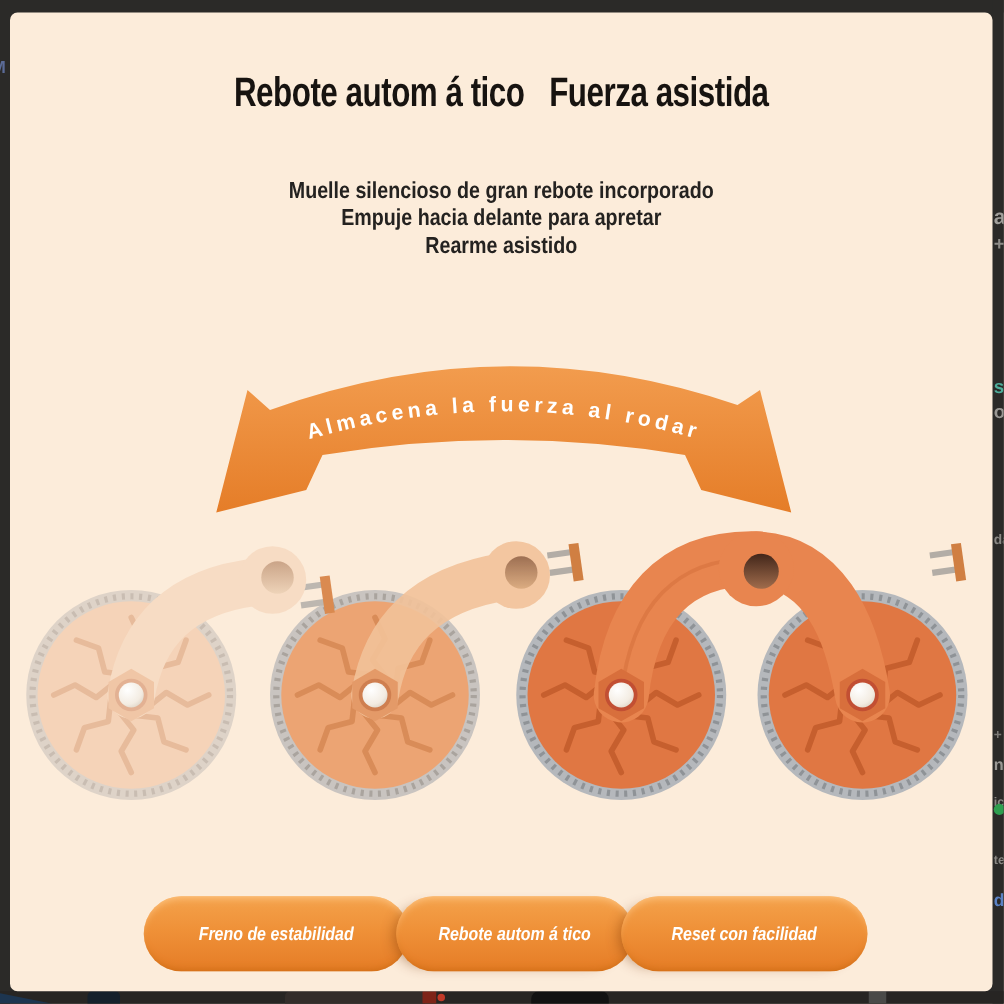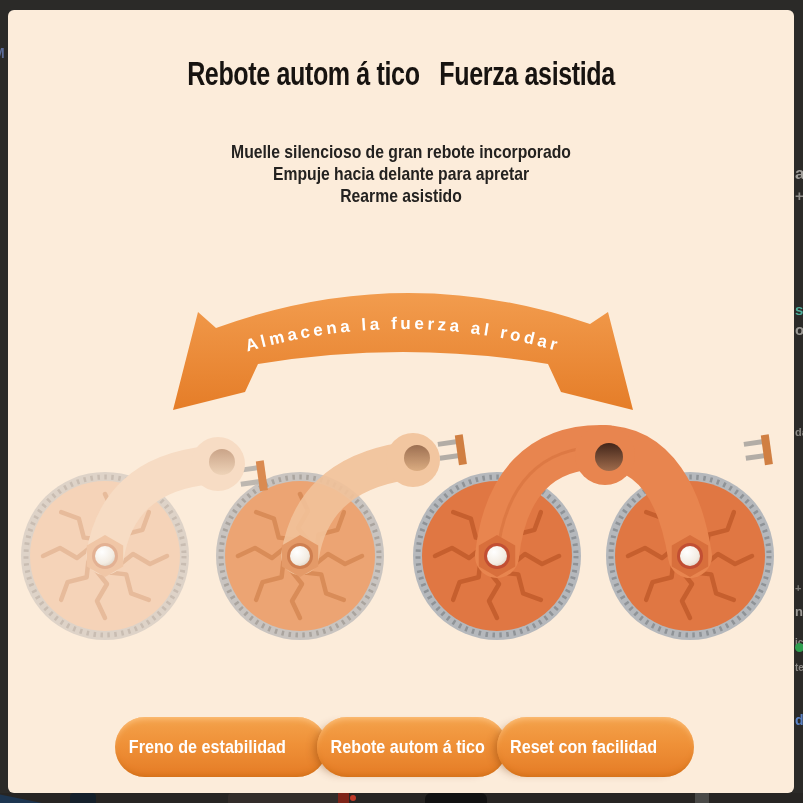--- a/index.html
+++ b/index.html
@@ -44,22 +44,22 @@
   }
   .arrow-wrap{position:absolute;left:162px;top:278px;width:470px;height:130px;}
   .product-wrap{position:absolute;left:0;top:405px;width:786px;height:300px;}
 
   
   .pills{position:absolute;left:0;top:707px;width:100%;height:60px;}
   .pill{
     position:absolute;top:0;height:60px;border-radius:30px;
     background:linear-gradient(180deg,#f4a24b 0%,#ef9138 45%,#e57c26 100%);
     box-shadow:inset 0 5px 7px -4px #ffc98a, inset 0 -5px 7px -5px #c7690f;
-    display:flex;align-items:center;justify-content:flex-start;
-    color:#ffffff;font-weight:bold;font-size:19px;white-space:pre;
+    display:flex;align-items:center;justify-content:center;
+    color:#ffffff;font-weight:bold;font-size:15px;white-space:pre;font-style:italic;
   }
   .pill span{transform:scaleX(0.85);display:inline-block;white-space:pre;}
   .pill1{left:107px;width:212px;z-index:1;}
   .pill2{left:309px;width:190px;z-index:2;box-shadow:-8px 2px 10px -6px rgba(120,50,0,.45), inset 0 5px 7px -4px #ffc98a, inset 0 -5px 7px -5px #c7690f;}
   .pill3{left:489px;width:197px;z-index:3;box-shadow:-8px 2px 10px -6px rgba(120,50,0,.45), inset 0 5px 7px -4px #ffc98a, inset 0 -5px 7px -5px #c7690f;}
 
   
   .c1{--tire:#ded3c8;--knurl:#c9bdb2;--disc:#f5d3b8;--groove:#e7bb9b;--nut:#f0c6a6;--ring:#e3b193;}
   .c2{--tire:#c9c4c0;--knurl:#aaa49e;--disc:#eca473;--groove:#d98c58;--nut:#e0placeholder;}
   .c2{--tire:#c9c4c0;--knurl:#aaa49e;--disc:#eca473;--groove:#d98c58;--nut:#e49a68;--ring:#cf7f50;}
@@ -77,21 +77,21 @@
 <div class="edge edge-right">
   <span class="frag" style="top:165px;font-size:17px;color:#a09e9a;">a</span>
   <span class="frag" style="top:188px;font-size:15px;color:#8e8c88;">+</span>
   <span class="frag" style="top:302px;font-size:15px;color:#4fae9b;">s</span>
   <span class="frag" style="top:322px;font-size:15px;color:#9a9894;">o</span>
   <span class="frag" style="top:427px;font-size:11px;color:#8a8884;">da</span>
   <span class="frag" style="top:583px;font-size:11px;color:#7c7a76;">+</span>
   <span class="frag" style="top:605px;font-size:13px;color:#9a9894;">n</span>
   <span class="frag" style="top:638px;font-size:10px;color:#8a8884;">ic</span>
   <span class="badge-dot"></span>
-  <span class="frag" style="top:663px;font-size:10px;color:#8a8884;">te</span>
+  <span class="frag" style="top:684px;font-size:10px;color:#8a8884;">te</span>
   <span class="frag" style="top:713px;font-size:14px;color:#5b82c4;">d</span>
 </div>
 
 <div class="edge edge-bottom">
   <div class="shape sh-navy"></div>
   <div class="shape sh-blue"></div>
   <div class="shape sh-char"></div>
   <div class="shape sh-red"></div>
   <div class="sh-reddot" style="position:absolute;"></div>
   <div class="shape sh-black"></div>

